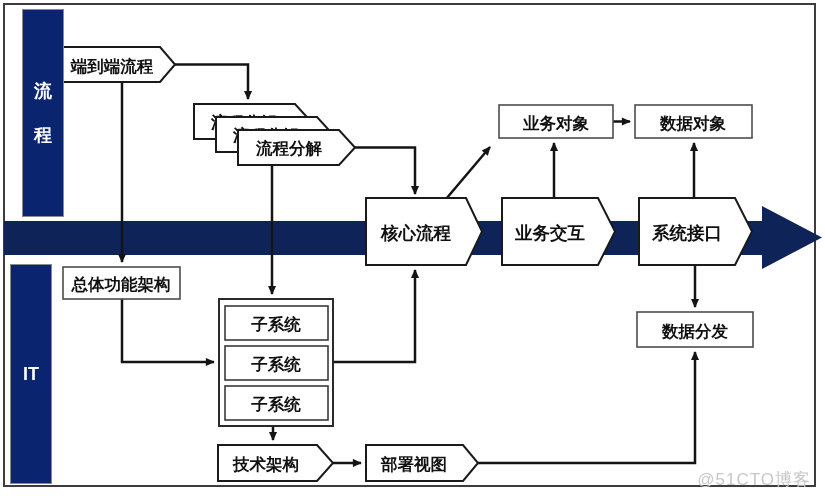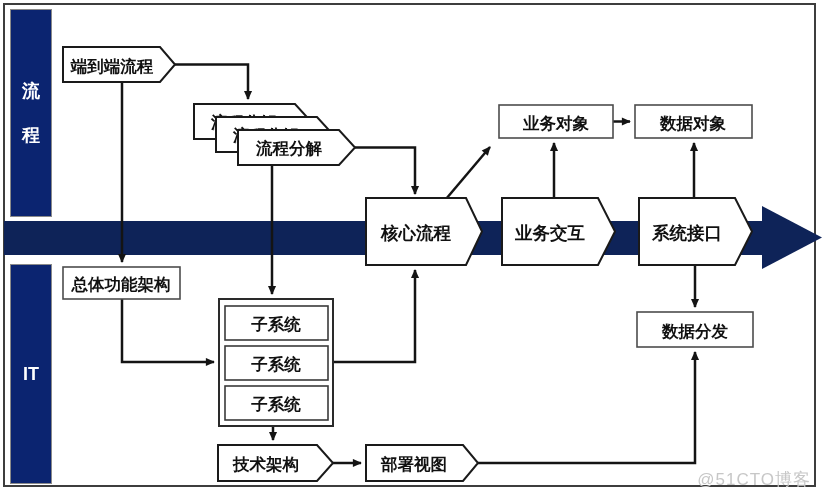--- a/index.html
+++ b/index.html
@@ -13,21 +13,21 @@
     border:2px solid #3d3d3d; background:#ffffff; box-sizing:border-box;
   }
   svg.diagram { position:absolute; left:0; top:0; }
   .lane-bar {
     position:absolute; left:10px; width:42px;
     background:var(--navy-lane,#0b2470); border:1px solid #8a8a8a;
     box-sizing:border-box; display:flex; align-items:center; justify-content:center;
     color:#ffffff; font-weight:bold; font-size:18px;
   }
   .lane-bar .vtext { width:1.25em; line-height:2.45; text-align:center; word-break:break-all; }
-  .lane-process { top:9px; height:208px; }
+  .lane-process { top:9px; height:208px;margin-left:12px; }
   .lane-it { top:264px; height:220px;text-align:right; }
   text.node-label {
     font-family:"Liberation Sans","DejaVu Sans",sans-serif;
     font-weight:bold; font-size:16.5px; fill:#111111;
     text-anchor:middle; dominant-baseline:central;
   }
   text.node-label.big { font-size:17.5px; }
   .watermark {
     position:absolute; right:14px; bottom:9px;
     color:#c7c7c7; font-size:17px; letter-spacing:1px;

